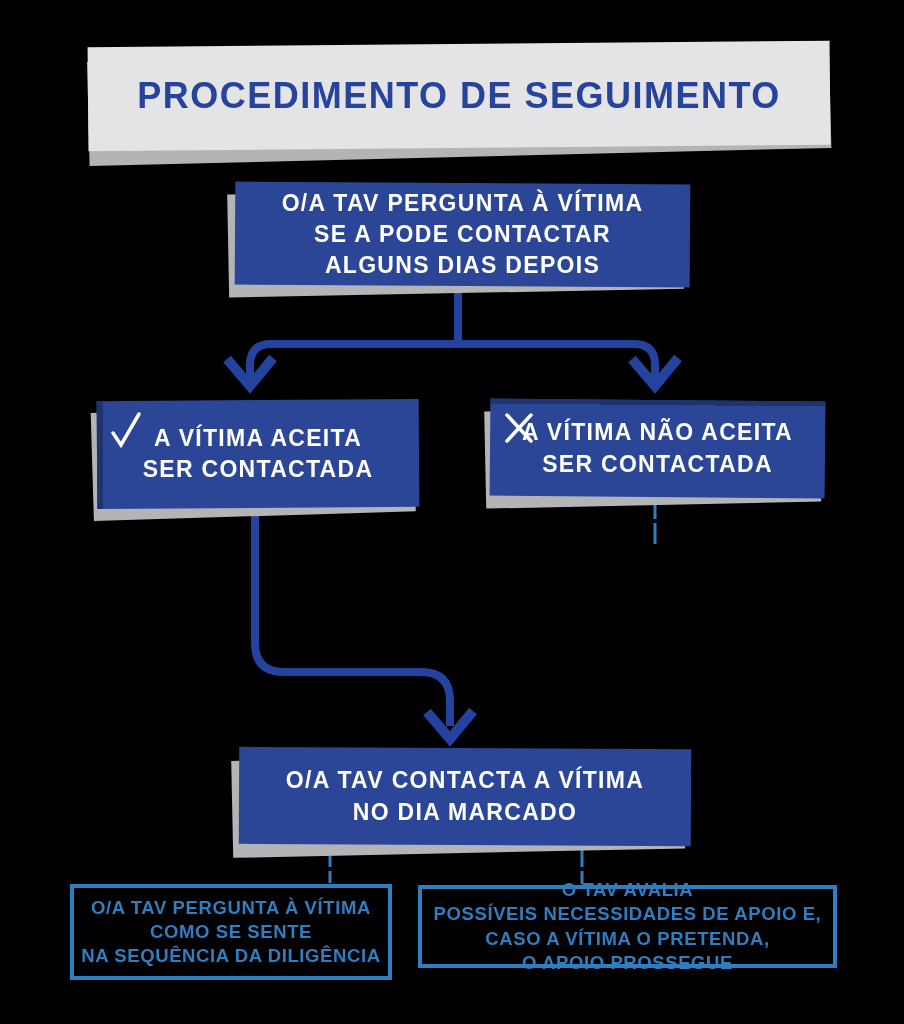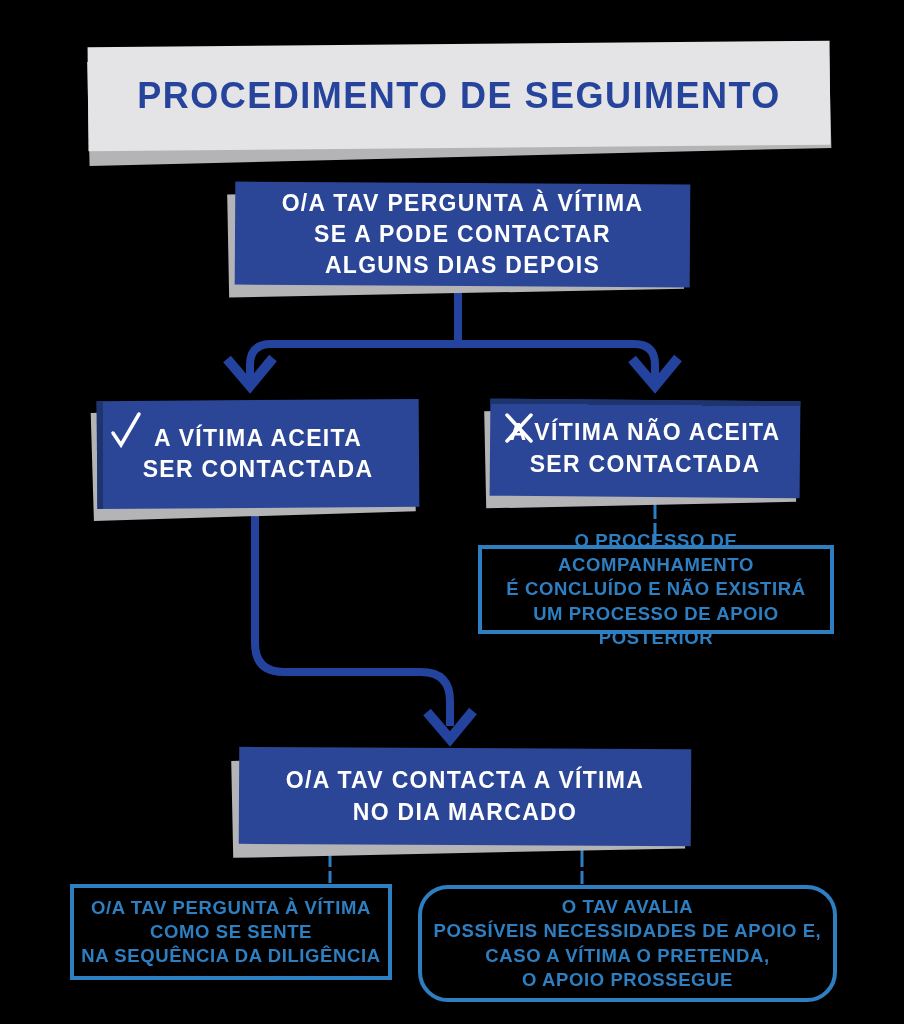--- a/index.html
+++ b/index.html
@@ -89,50 +89,45 @@
   <div class="node n-accept" style="left:97px;top:400px;width:322px;height:108px;">
     <div class="shadow"></div>
     <div class="face"></div>
     <svg class="corner-icon" width="32" height="38" viewBox="0 0 32 38">
       <polyline class="mark" points="3,22 11,34 29,3"></polyline>
     </svg>
     <div class="label">A VÍTIMA ACEITA
 SER CONTACTADA</div>
   </div>
 
-  <div class="node n-refuse" style="left:490px;top:400px;width:310px;height:97px;">
+  <div class="node n-refuse" style="left:490px;top:400px;width:335px;height:97px;">
     <div class="shadow"></div>
     <div class="face"></div>
     <svg class="corner-icon" width="32" height="34" viewBox="0 0 32 34">
       <line class="mark" x1="4" y1="4" x2="28" y2="30"></line>
       <line class="mark" x1="28" y1="4" x2="4" y2="30"></line>
     </svg>
     <div class="label">A VÍTIMA NÃO ACEITA
 SER CONTACTADA</div>
   </div>
 
-  <div class="outbox" style="left:478px;top:545px;width:356px;height:89px;">
-    <div class="label">O PROCESSO DE ACOMPANHAMENTO
-É CONCLUÍDO E NÃO EXISTIRÁ
-UM PROCESSO DE APOIO POSTERIOR</div>
-  </div>
 
   <div class="node n-contact" style="left:239px;top:748px;width:452px;height:97px;">
     <div class="shadow"></div>
     <div class="face"></div>
     <div class="label">O/A TAV CONTACTA A VÍTIMA
 NO DIA MARCADO</div>
   </div>
 
   <div class="outbox" style="left:70px;top:884px;width:322px;height:96px;">
     <div class="label">O/A TAV PERGUNTA À VÍTIMA
 COMO SE SENTE
 NA SEQUÊNCIA DA DILIGÊNCIA</div>
   </div>
 
-  <div class="outbox" style="left:418px;top:885px;width:419px;height:117px;border-radius:30px;">
+  <div class="outbox" style="left:418px;top:885px;width:419px;height:83px;">
     <div class="label">O TAV AVALIA
 POSSÍVEIS NECESSIDADES DE APOIO E,
 CASO A VÍTIMA O PRETENDA,
 O APOIO PROSSEGUE</div>
   </div>
 
 </div>
 
 </body></html>

